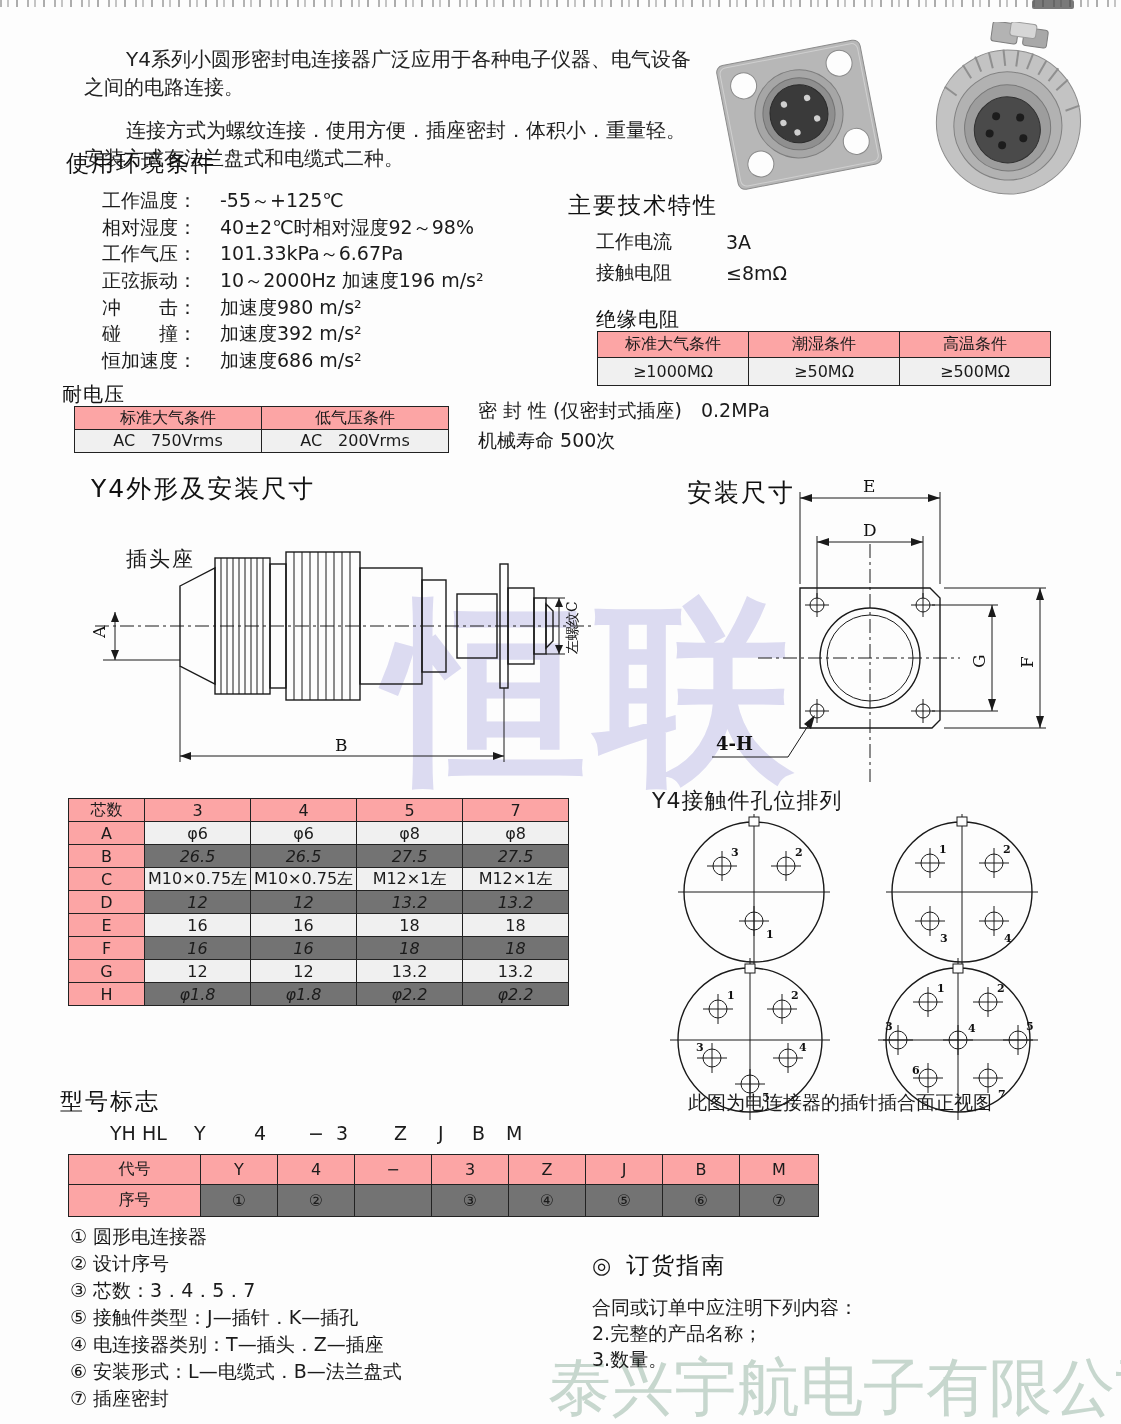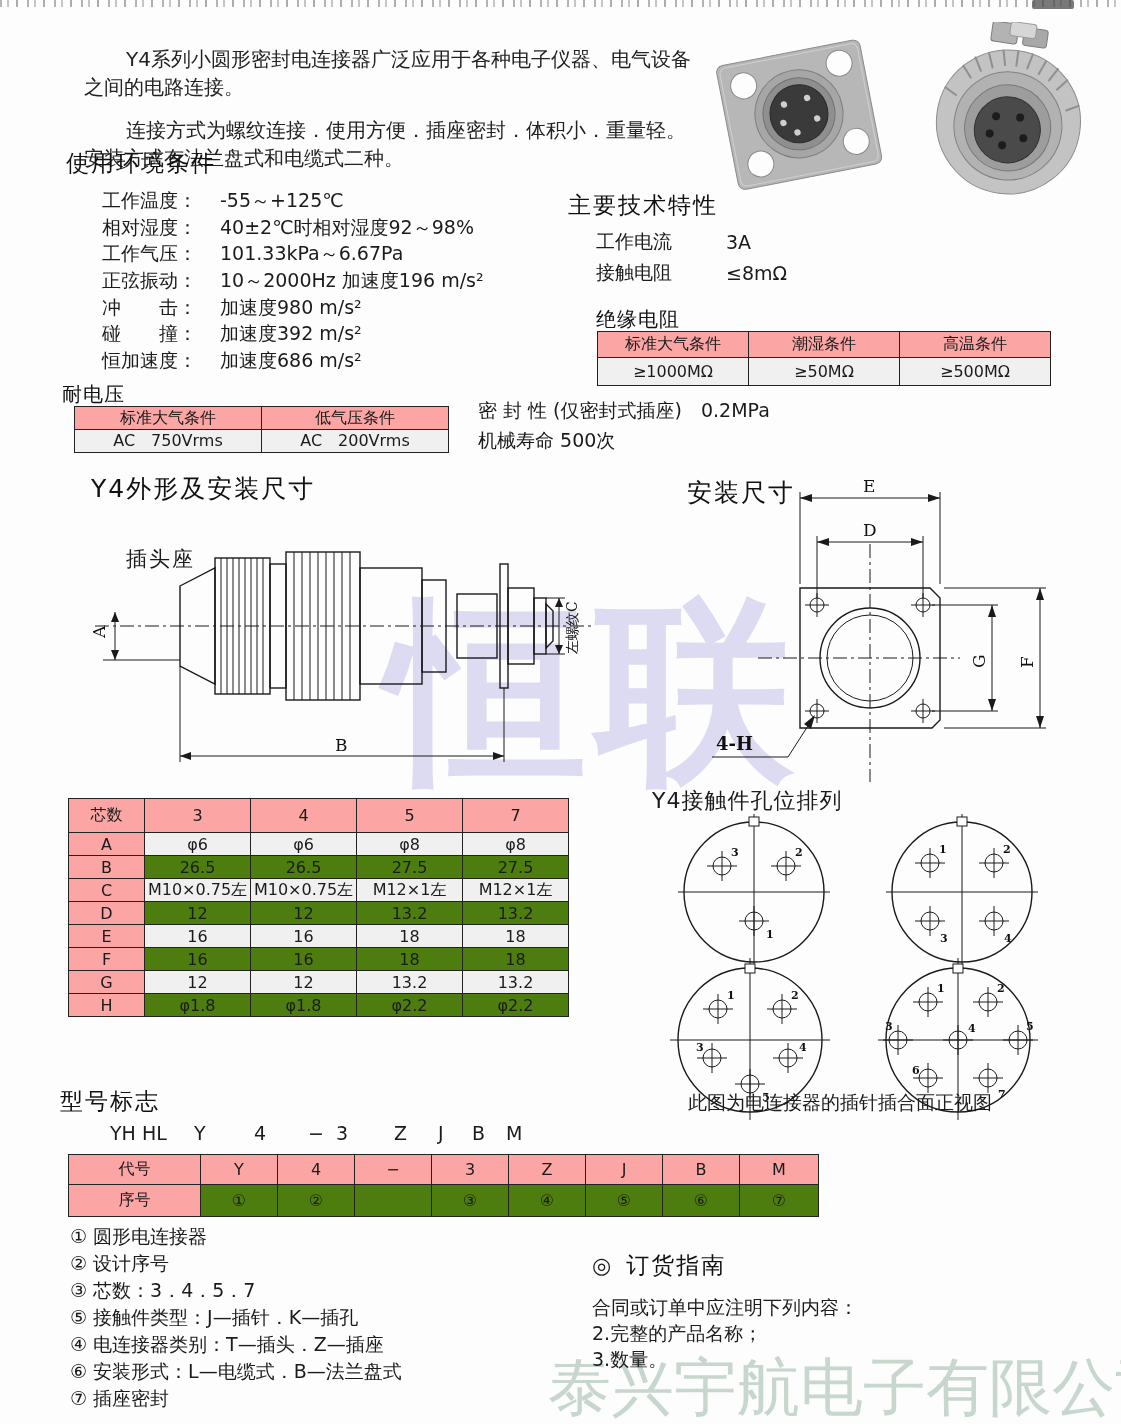--- a/index.html
+++ b/index.html
@@ -17,21 +17,21 @@
   .env-row{display:flex;height:26.6px;align-items:center;font-size:19px;}
   .env-label{width:118px;}
   
   .tech-row{display:flex;height:31px;align-items:center;font-size:19px;}
   .tech-label{width:130px;}
   
   table{border-collapse:collapse;table-layout:fixed;}
   td{border:1px solid #222;text-align:center;font-size:16px;padding:0;overflow:hidden;}
   .hdr{background:#fca5a5;}
   .lt{background:#f0f0f0;}
-  .wt{background:#4d7c0f;}
+  .wt{background:#737373;font-style:italic;}
   
   .wm-center{font-size:198px;letter-spacing:10px;color:#dcdbf1;font-weight:bold;
              font-family:"DejaVu Sans",sans-serif;}
   .wm-bottom{font-size:63px;color:#c7d7ce;letter-spacing:0px;}
   
   svg{display:block;}
   .ln{stroke:#1a1a1a;stroke-width:1.4;fill:none;}
   .thin{stroke:#1a1a1a;stroke-width:1;fill:none;}
   .cl{stroke:#1a1a1a;stroke-width:1;fill:none;stroke-dasharray:14 4 3 4;}
   .dimtxt{font-family:"DejaVu Serif",serif;font-size:17px;fill:#111;}
@@ -319,21 +319,21 @@
 
   <table class="abs" style="left:68px;top:798px;width:500px;">
     <colgroup>
         <col style="width:76px">
         <col style="width:106px">
         <col style="width:106px">
         <col style="width:106px">
         <col style="width:106px">
       </colgroup>
     <tbody>
-        <tr style="height:34px">
+        <tr style="height:23px">
       <td class="hdr">芯数</td>
       <td class="hdr">3</td>
       <td class="hdr">4</td>
       <td class="hdr">5</td>
       <td class="hdr">7</td>
     </tr>
     <tr style="height:23px">
       <td class="hdr">A</td>
       <td class="lt">φ6</td>
       <td class="lt">φ6</td>

